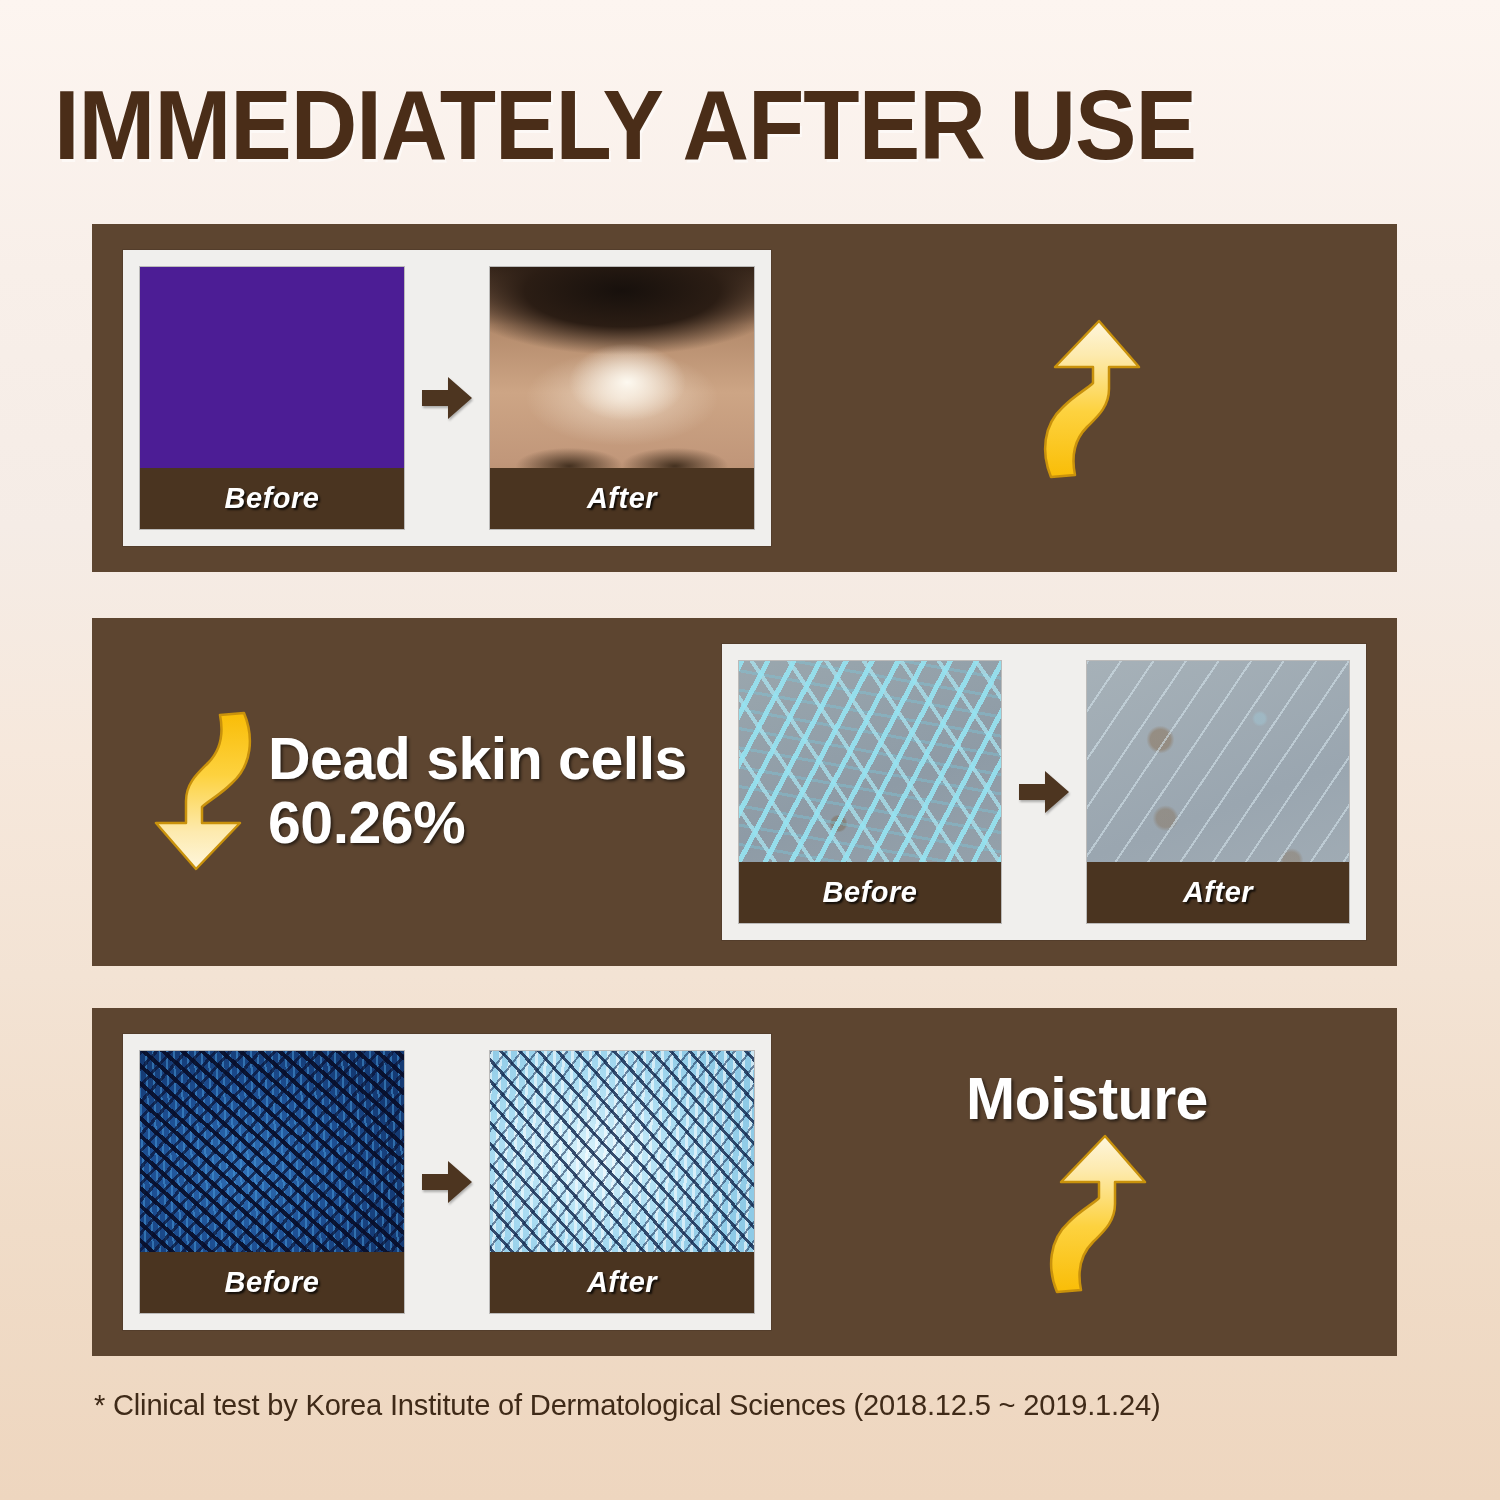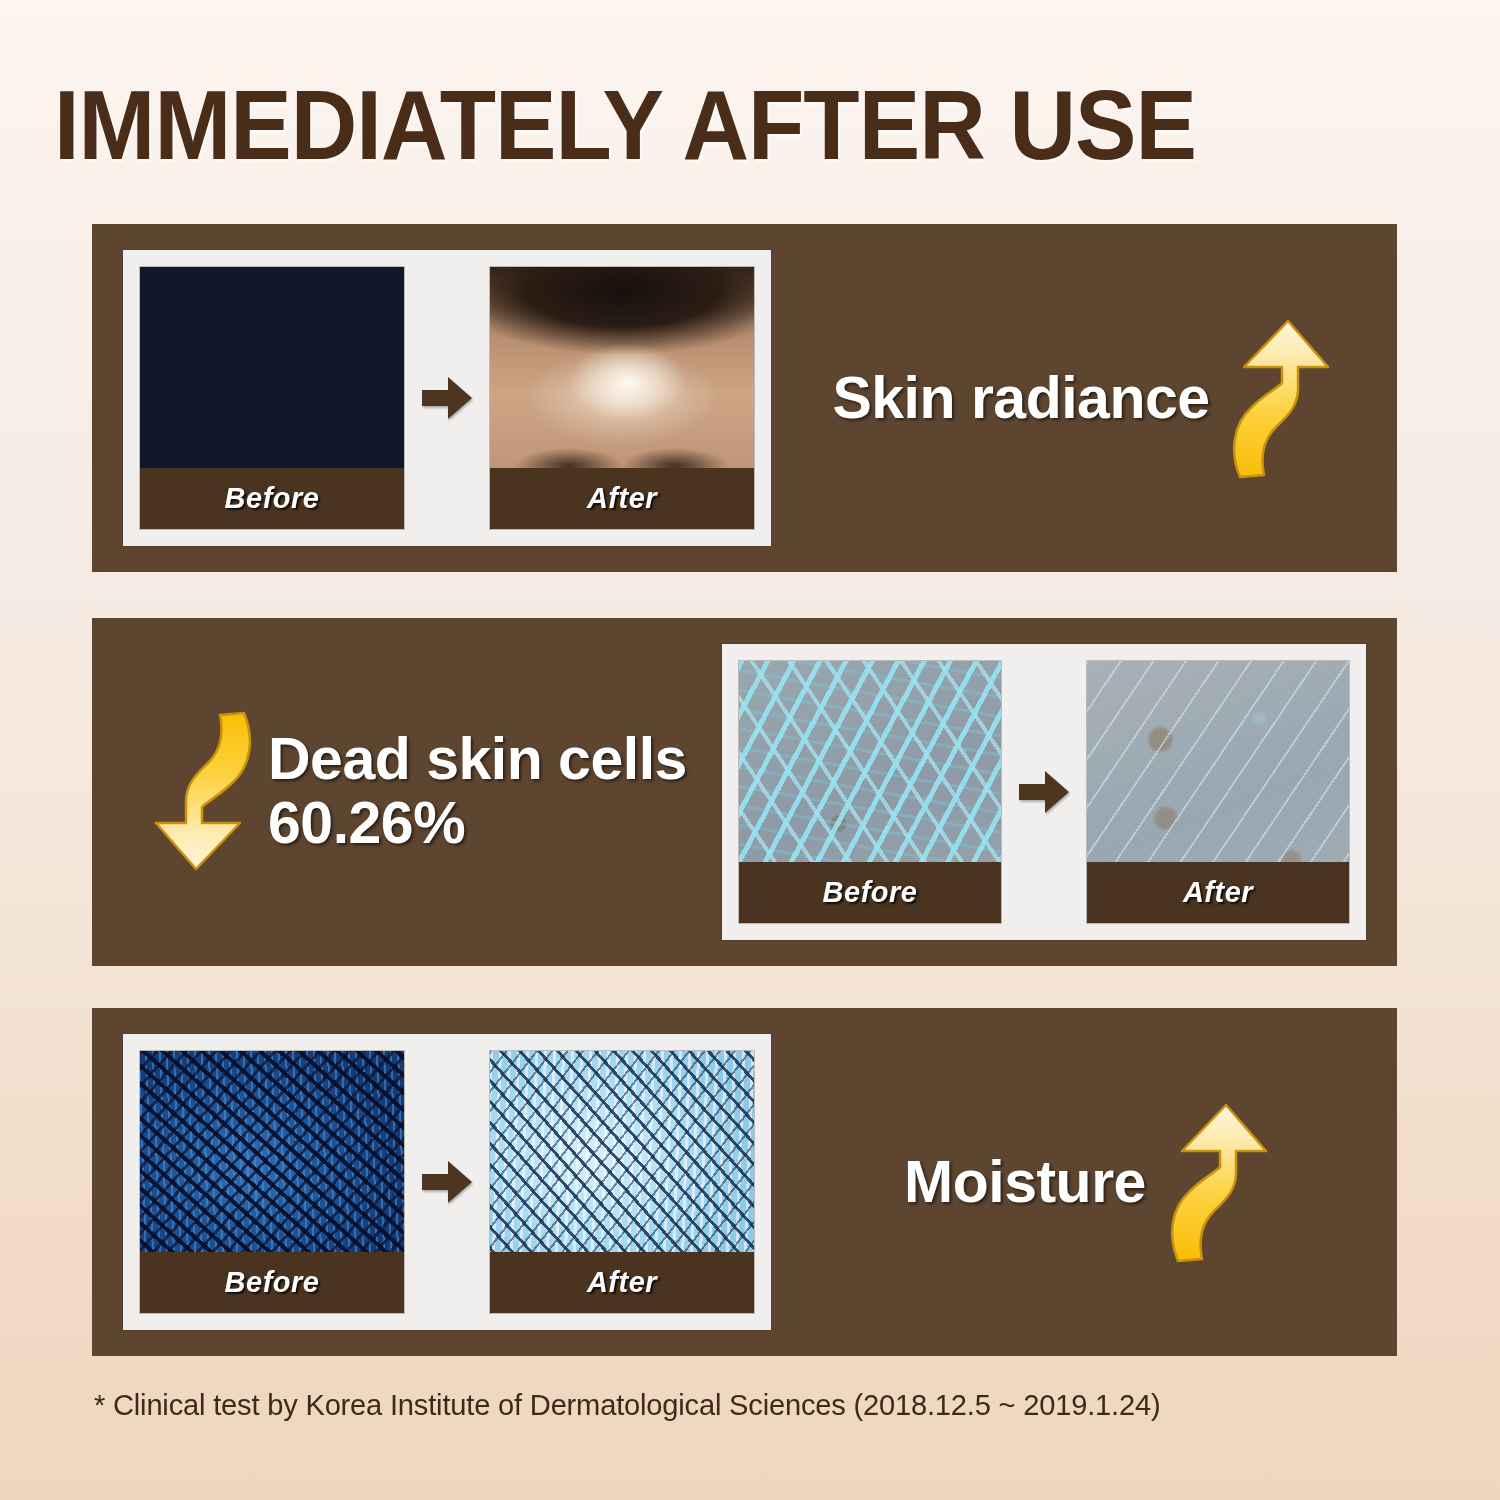--- a/index.html
+++ b/index.html
@@ -57,21 +57,21 @@
     box-shadow:0 0 0 1px rgba(0,0,0,.10);
   }
   #panel-1 .imggroup { margin-left:31px; }
   #panel-3 .imggroup { margin-left:31px; }
   #panel-2 .imggroup { margin-left:auto; margin-right:31px; }
 
   .shot {
     position:relative;
     width:264px; height:262px;
     overflow:hidden;
-    background:#0f172a;
+    background:#4c1d95;
     box-shadow:0 0 0 1px rgba(0,0,0,.22);
     text-decoration:underline;
   }
   #panel-2 .shot { width:262px; height:262px; }
 
   .shot .media { position:absolute; inset:0; }
 
   .caption {
     position:absolute;
     left:0; right:0; bottom:0;
@@ -98,21 +98,21 @@
   .midarrow svg { display:block; filter:drop-shadow(1px 2px 1px rgba(0,0,0,.28)); }
 
   
   .stat {
     display:flex;
     align-items:center;
     color:#fff;
     flex:1;
   }
   #panel-1 .stat { justify-content:center; padding-left:20px; padding-right:24px; }
-  #panel-3 .stat { justify-content:center; padding-left:30px; padding-right:24px; }
+  #panel-3 .stat { justify-content:center; padding-left:30px; padding-right:24px;flex-direction:column; }
   #panel-2 .stat { justify-content:flex-start; padding-left:60px; }
 
   .stat-text { display:flex; flex-direction:column; }
   .stat-label {
     font-size:59px;
     font-weight:bold;
     line-height:1.06;
     letter-spacing:-.5px;
     text-shadow:2px 2px 3px rgba(0,0,0,.55);
     white-space:nowrap;
@@ -226,21 +226,20 @@
       </div>
 
       <div class="shot">
         <div class="media forehead-after"></div>
         <div class="caption">After</div>
       </div>
     </div>
 
     <div class="stat">
       <div class="stat-text">
-        <div class="stat-label">Skin radiance</div>
       </div>
       <svg class="bigarrow" width="108" height="166" viewBox="0 0 108 166" aria-hidden="true">
         <defs>
           <linearGradient id="gUp1" x1="0" y1="1" x2="0" y2="0">
             <stop offset="0%" stop-color="#f9bd07"></stop>
             <stop offset="42%" stop-color="#fdd23f"></stop>
             <stop offset="78%" stop-color="#fdeaae"></stop>
             <stop offset="100%" stop-color="#fef6dd"></stop>
           </linearGradient>
         </defs>

